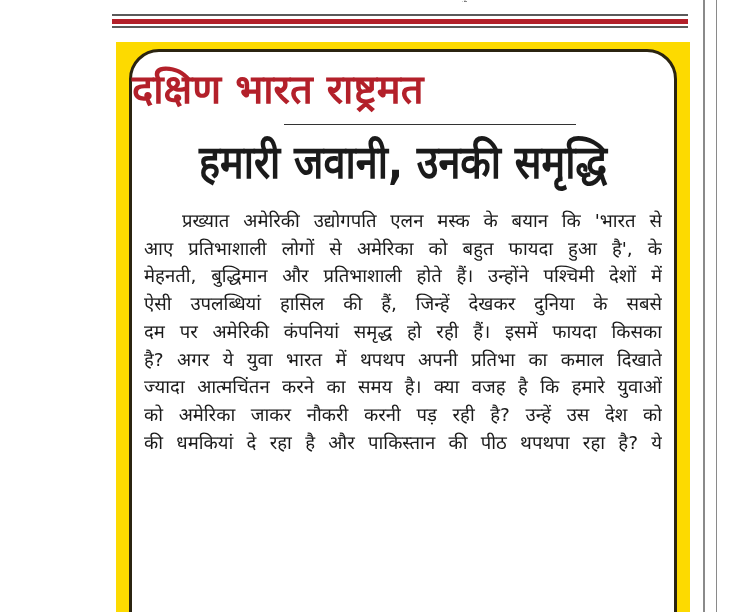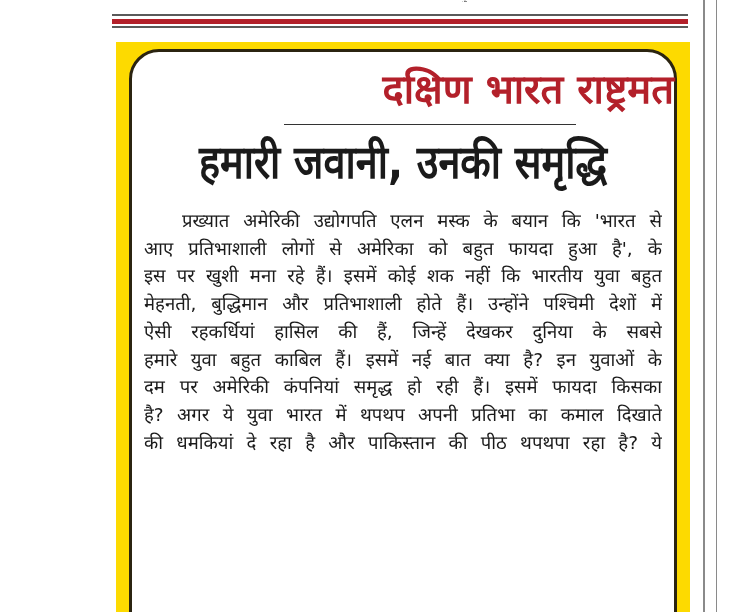--- a/index.html
+++ b/index.html
@@ -25,21 +25,21 @@
     }
     .card {
       position: absolute; left: 129px; top: 49px; width: 548px; height: 620px;
       background: #ffffff;
       border: 3px solid #2b2410;
       border-radius: 30px;
       box-sizing: border-box;
     }
     .masthead {
       position: absolute; left: 0; right: 0; top: 12px;
-      text-align: right; color: #b3202a;
+      text-align: left; color: #b3202a;
       font-family: "DejaVu Sans", sans-serif;
       font-weight: bold; font-size: 40px; line-height: 50px;
       letter-spacing: 0px;
     }
     .divider {
       position: absolute; left: 152px; width: 292px; top: 72px;
       height: 1px; background: #333;
     }
     .headline {
       position: absolute; left: 0; right: 0; top: 80px;
@@ -75,21 +75,21 @@
 <div class="yellow-band"></div>
 
 <div class="card">
   <div class="masthead">दक्षिण भारत राष्ट्रमत</div>
   <div class="divider"></div>
   <div class="headline">हमारी जवानी, उनकी समृद्धि</div>
 
   <div class="body-text">
     <span class="line indent">प्रख्यात अमेरिकी उद्योगपति एलन मस्क के बयान कि 'भारत से</span>
     <span class="line">आए प्रतिभाशाली लोगों से अमेरिका को बहुत फायदा हुआ है', के</span>
-    <span class="line">इस पर खुशी मना रहे हैं। इसमें कोई शक नहीं कि भारतीय युवा बहुत</span>
     <span class="line">मेहनती, बुद्धिमान और प्रतिभाशाली होते हैं। उन्होंने पश्चिमी देशों में</span>
-    <span class="line">ऐसी रहकर्धियां हासिल की हैं, जिन्हें देखकर दुनिया के सबसे</span>
-    <span class="line">हमारे युवा बहुत काबिल हैं। इसमें नई बात क्या है? इन युवाओं के</span>
+    <span class="line">ऐसी उपलब्धियां हासिल की हैं, जिन्हें देखकर दुनिया के सबसे</span>
     <span class="line">दम पर अमेरिकी कंपनियां समृद्ध हो रही हैं। इसमें फायदा किसका</span>
     <span class="line">है? अगर ये युवा भारत में थपथप अपनी प्रतिभा का कमाल दिखाते</span>
+    <span class="line">ज्यादा आत्मचिंतन करने का समय है। क्या वजह है कि हमारे युवाओं</span>
+    <span class="line">को अमेरिका जाकर नौकरी करनी पड़ रही है? उन्हें उस देश को</span>
     <span class="line">की धमकियां दे रहा है और पाकिस्तान की पीठ थपथपा रहा है? ये</span>
   </div>
 </div>
 
 </body></html>

